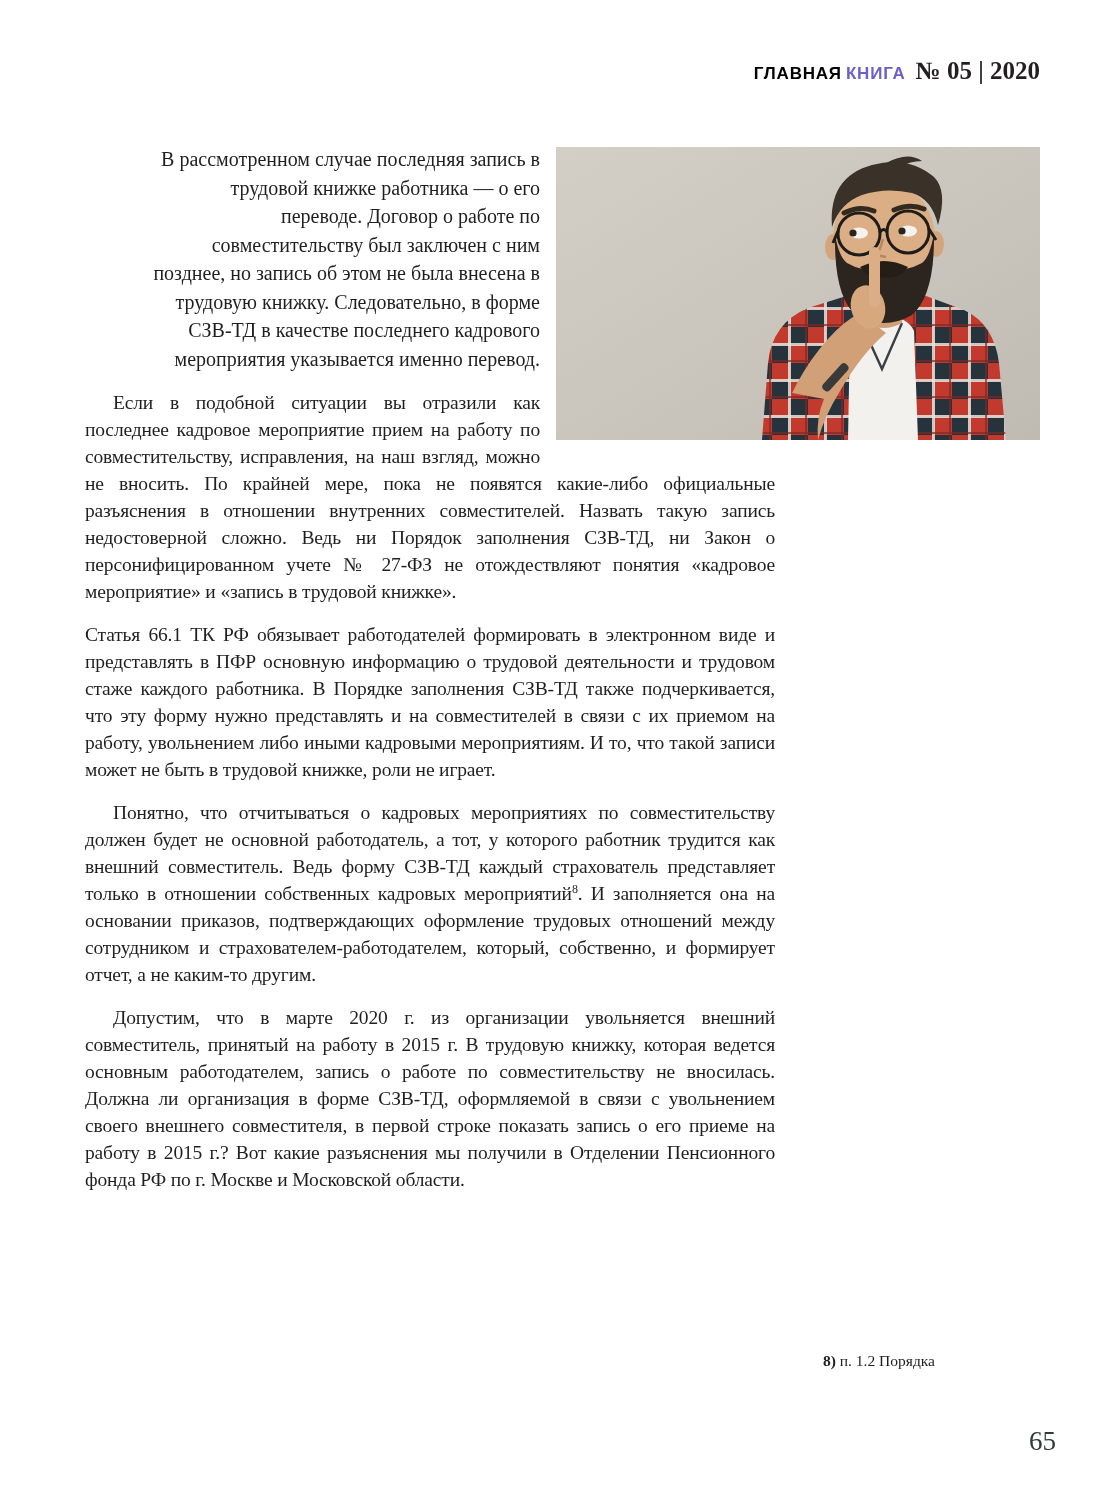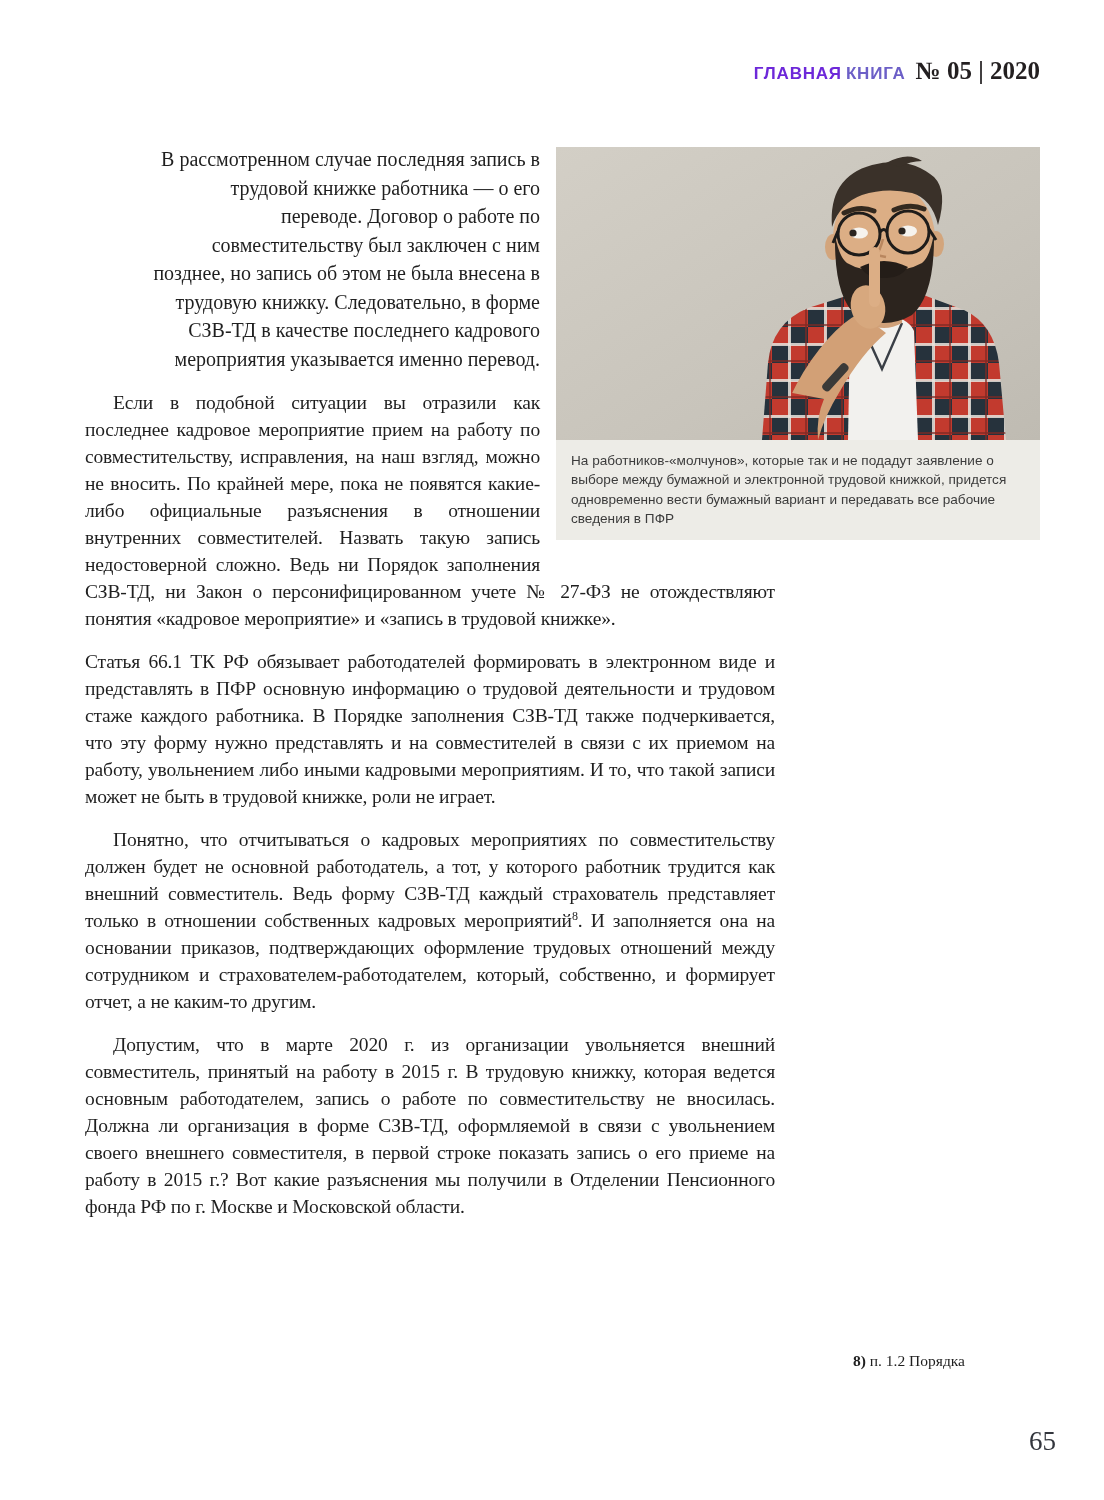--- a/index.html
+++ b/index.html
@@ -18,21 +18,21 @@
   .runhead {
     padding: 57px 64px 0 85px;
     text-align: right;
     white-space: nowrap;
   }
   .runhead .brand {
     font-family: "Liberation Sans", sans-serif;
     font-weight: 700;
     font-size: 17px;
     letter-spacing: 0.8px;
-    color: #6d28d9;
+    color: #000000;
   }
   .runhead .brand-accent { color: var(--accent-purple, #6c5fc7); }
   .runhead .issue {
     font-family: "Liberation Serif", serif;
     font-weight: 700;
     font-size: 25px;
     color: #231f20;
     margin-left: 6px;
   }
   
@@ -88,21 +88,21 @@
     font-family: "Liberation Serif", serif;
     font-weight: 700;
     font-size: 27px;
     letter-spacing: -0.3px;
     color: #111;
     margin: 34px 0 20px 0;
   }
   
   .margin-note {
     position: absolute;
-    left: 853px;
+    left: 823px;
     top: 1352px;
     font-family: "Liberation Serif", serif;
     font-size: 15.5px;
     color: #1f1f1f;
     white-space: nowrap;
   }
   .margin-note .marker { font-weight: 700; }
   
   .folio {
     position: absolute;
@@ -187,21 +187,20 @@
         <path d="M218 293 Q236 232 272 192 Q288 174 304 166 L330 186 Q306 206 284 244 Q268 270 262 293 Z" fill="#d2a076"></path>
 
         <path d="M214 293 L262 293 Q260 270 268 252 L226 244 Q216 268 214 293 Z" fill="url(#plaid)"></path>
 
         <rect x="262" y="226" width="34" height="9" rx="4" transform="rotate(-48 279 230)" fill="#3b3a38"></rect>
 
         <ellipse cx="312" cy="160" rx="17" ry="22" fill="#d7a87e" transform="rotate(-14 312 160)"></ellipse>
         <rect x="313" y="100" width="11" height="60" rx="5.5" fill="#dcae85"></rect>
         <path d="M313 104 Q318 98 324 104" fill="#dcae85"></path>
       </svg>
-      <div class="media-caption">На работников-«молчунов», которые так и не подадут заявление о выборе между бумажной и электронной трудовой книжкой, придется одновременно вести бумажный вариант и передавать все рабочие сведения в ПФР</div>
     </div>
 
     <p class="lead">В рассмотренном случае последняя запись в трудовой книжке работника — о его переводе. Договор о работе по совместительству был заключен с ним позднее, но запись об этом не была внесена в трудовую книжку. Следовательно, в форме СЗВ-ТД в качестве последнего кадрового мероприятия указывается именно перевод.</p>
 
     <p class="body-p indent">Если в подобной ситуации вы отразили как последнее кадровое мероприятие прием на работу по совместительству, исправления, на наш взгляд, можно не вносить. По крайней мере, пока не появятся какие-либо официальные разъяснения в отношении внутренних совместителей. Назвать такую запись недостоверной сложно. Ведь ни Порядок заполнения СЗВ-ТД, ни Закон о персонифицированном учете № 27-ФЗ не отождествляют понятия «кадровое мероприятие» и «запись в трудовой книжке».</p>
 
 
     <p class="body-p">Статья 66.1 ТК РФ обязывает работодателей формировать в электронном виде и представлять в ПФР основную информацию о трудовой деятельности и трудовом стаже каждого работника. В Порядке заполнения СЗВ-ТД также подчеркивается, что эту форму нужно представлять и на совместителей в связи с их приемом на работу, увольнением либо иными кадровыми мероприятиям. И то, что такой записи может не быть в трудовой книжке, роли не играет.</p>
 
     <p class="body-p indent"><span>Понятно, что отчитываться о кадровых мероприятиях по совместительству должен будет не основной работодатель, а тот, у которого работник трудится как внешний совместитель. Ведь форму СЗВ-ТД каждый страхователь представляет только в отношении собственных кадровых мероприятий</span><sup class="fn-ref">8</sup><span>. И заполняется она на основании приказов, подтверждающих оформление трудовых отношений между сотрудником и страхователем-работодателем, который, собственно, и формирует отчет, а не каким-то другим.</span></p>

